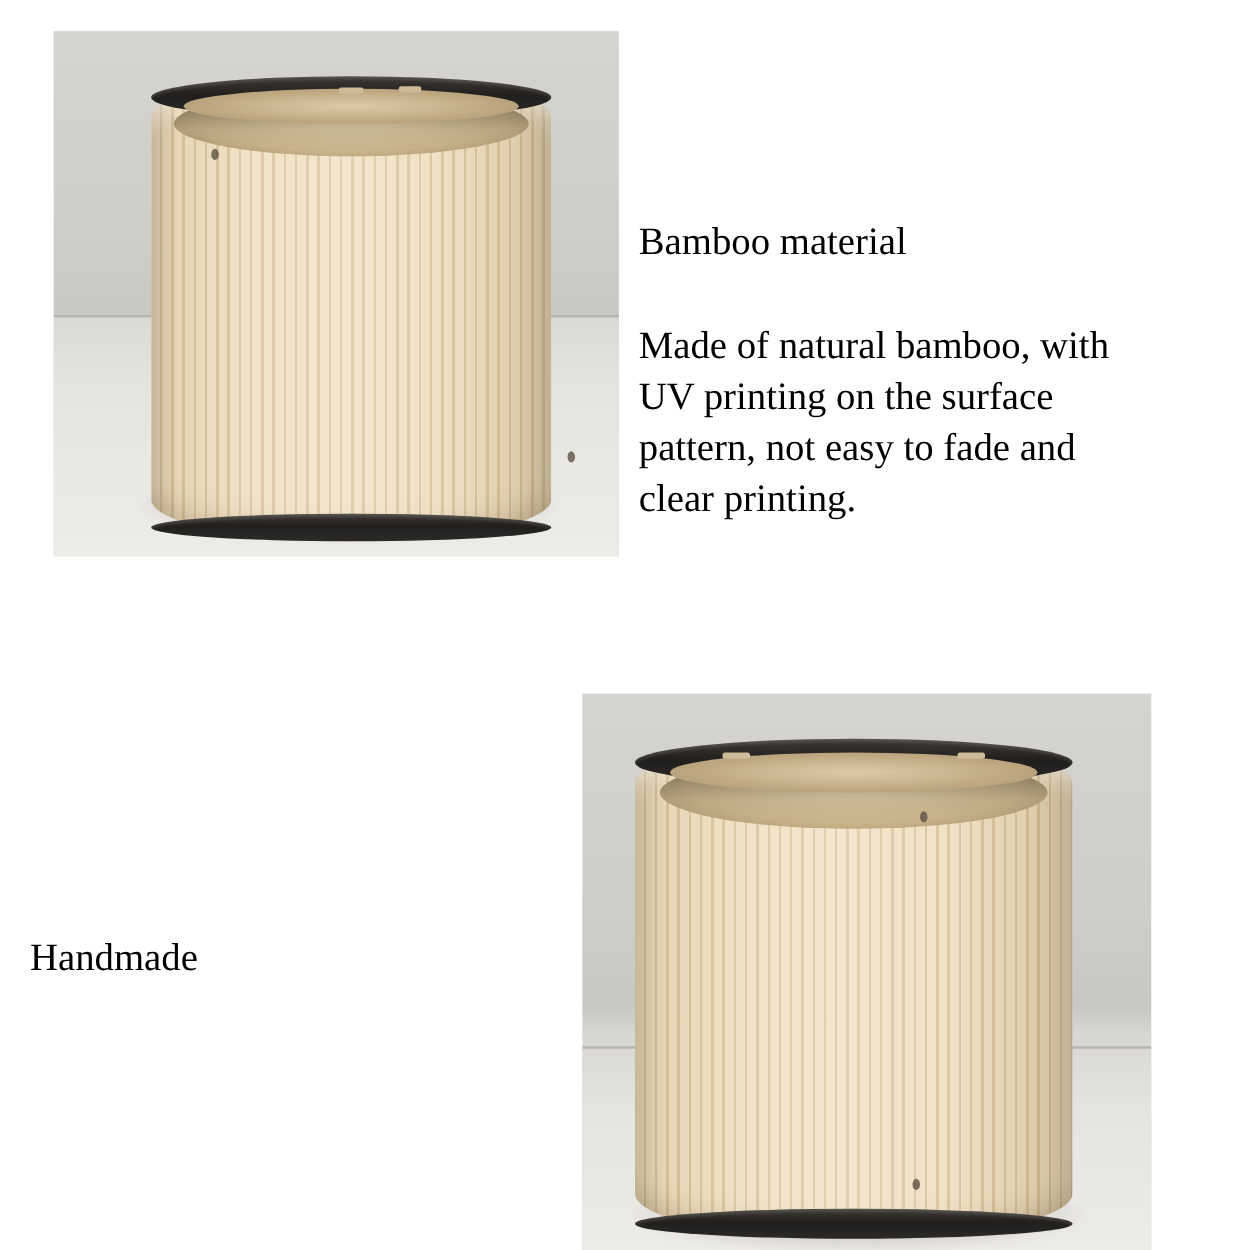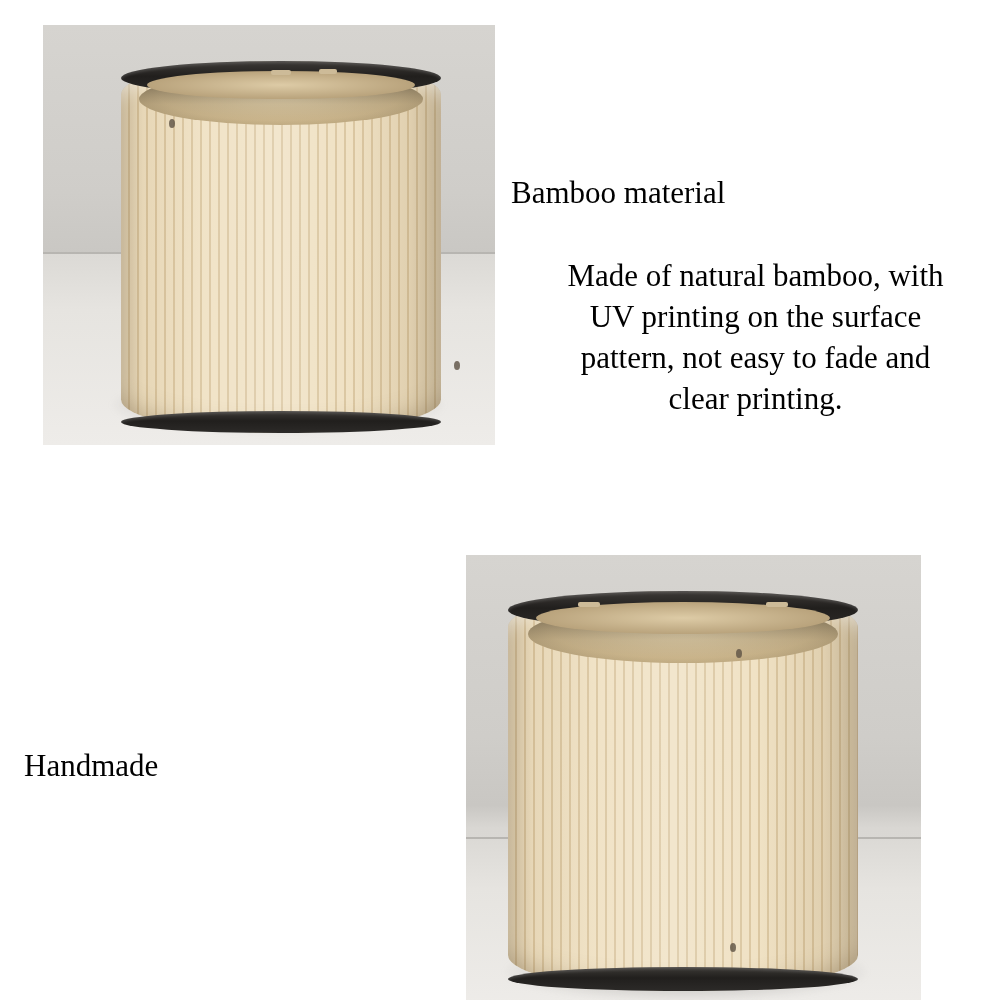--- a/index.html
+++ b/index.html
@@ -153,21 +153,20 @@
     left: 24px;
     top: 692px;
     width: 460px;
     font-size: 31px;
   }
   .caption-title {
     display: block;
   }
   .caption-body {
     display: block;
-    text-align: center;
   }
 </style>
 </head>
 <body>
 
 <div class="section" id="section-1">
 
   <div class="photo" id="photo-1">
     <div class="bg-wall"></div>
     <div class="bg-floor"></div>

